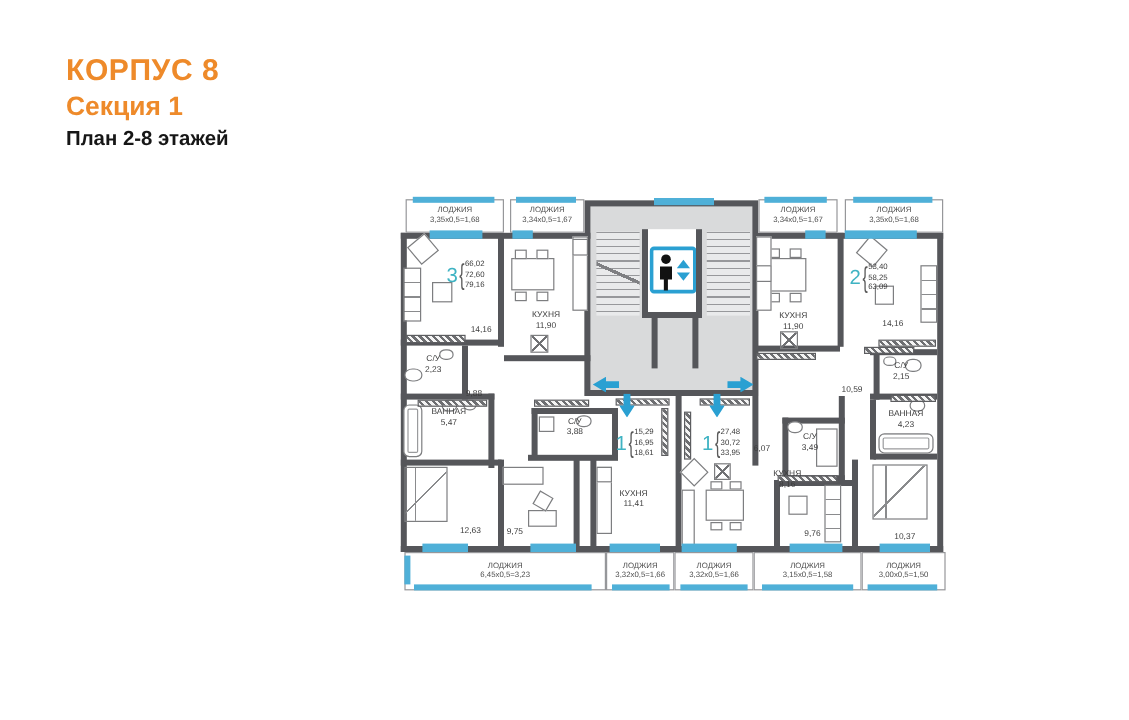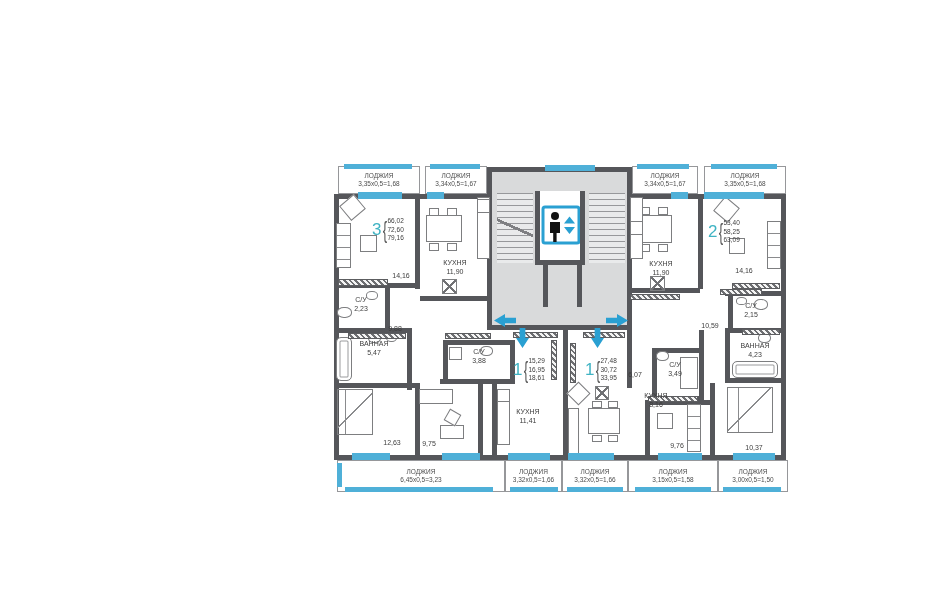--- a/index.html
+++ b/index.html
@@ -46,20 +46,25 @@
   .anum{font-size:17px;color:#3fb3c3;margin-right:1px}
   .brace{font-size:24px;font-weight:100;color:#5a5a5a;transform:scaleX(.55);margin:0 -2px 0 -1px}
   .areas{display:flex;flex-direction:column;text-align:left}
   .areas i{font-style:normal;font-size:6.5px;line-height:1.3}
 </style>
 </head>
 <body>
 
 <div class="stage">
 
+  <div class="title">
+    <div class="t1">КОРПУС 8</div>
+    <div class="t2">Секция 1</div>
+    <div class="t3">План 2-8 этажей</div>
+  </div>
 
   <div class="plan" id="plan">
 
     <div class="core"></div>
     <div class="stairs" style="left:167px;top:30px;width:36px;height:70px"></div>
     <div class="diag" style="left:167px;top:30px;width:36px;height:70px"></div>
     <div class="stairs" style="left:259px;top:30px;width:36px;height:70px"></div>
     <div class="shaft" style="left:210px;top:28px;width:40px;height:74px"></div>
     <svg class="elev" style="left:211px;top:42px" width="40" height="40" viewBox="0 0 40 40">
       <rect x="2" y="2" width="36" height="36" rx="2" fill="#ffffff" stroke="#2aa0d2" stroke-width="3"></rect>

